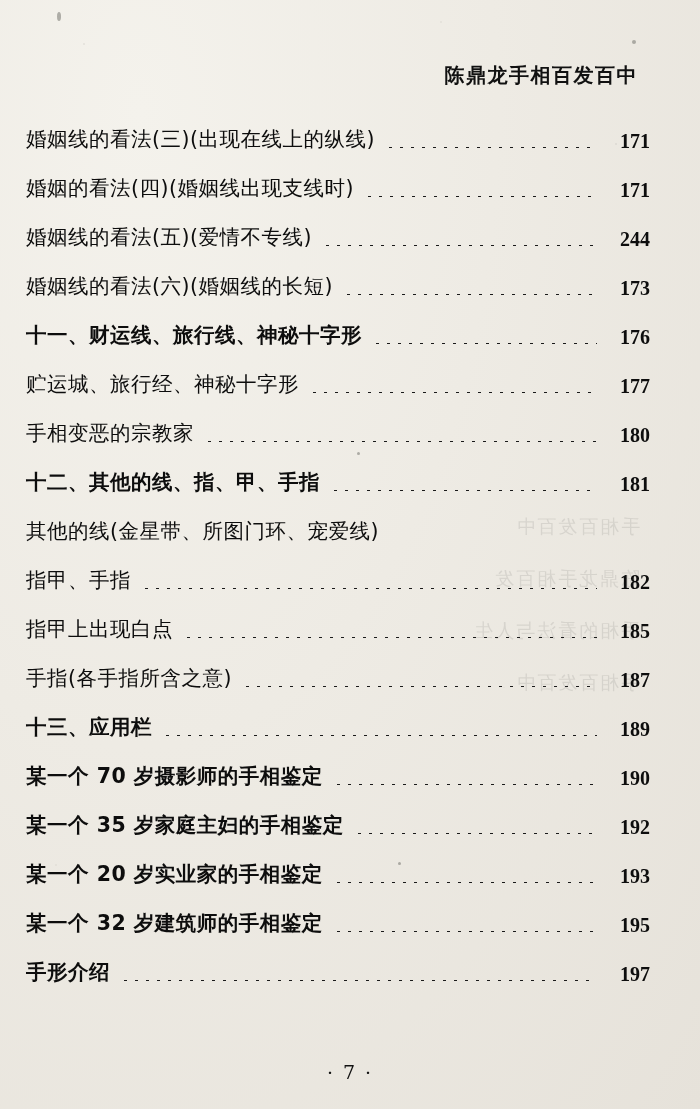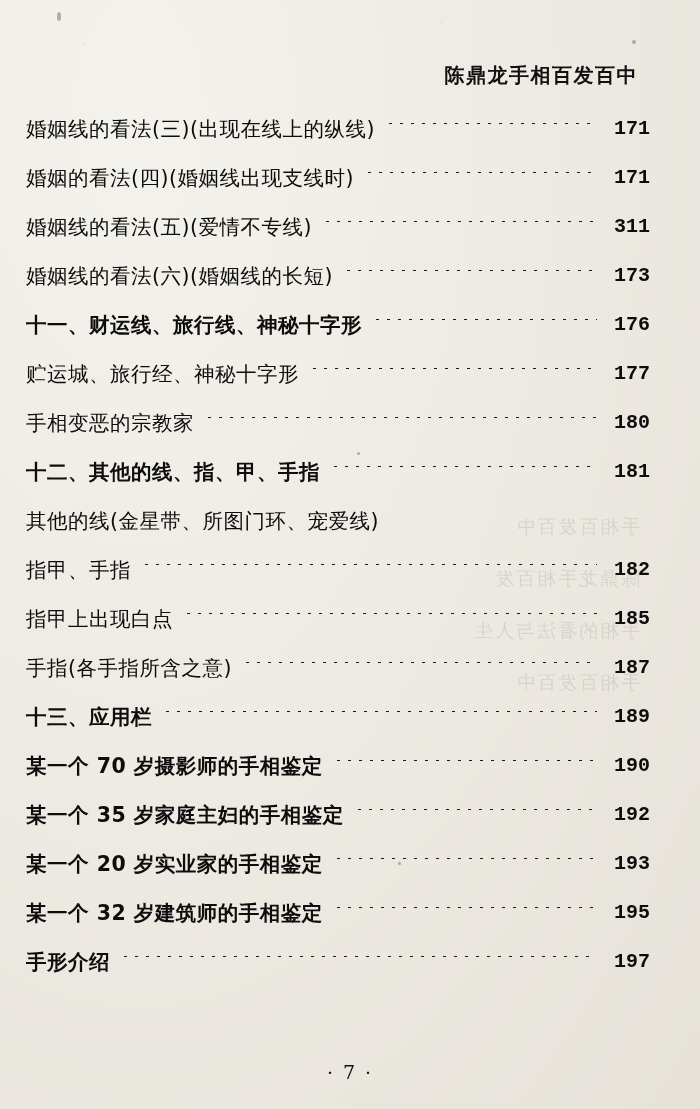--- a/index.html
+++ b/index.html
@@ -62,21 +62,21 @@
   }
 
   .toc {
     position: absolute;
     top: 104px;
     left: 26px;
     right: 50px;
   }
   .entry {
     display: flex;
-    align-items: center;
+    align-items: flex-end;
     height: 49px;
   }
   .entry .title {
     font-size: 20.5px;
     letter-spacing: 0.5px;
     white-space: nowrap;
     color: #0d0d0d;
   }
   .entry.bold .title,
   .entry.bold .page-no {
@@ -94,21 +94,21 @@
     background-position: 0 center;
     background-repeat: repeat-x;
     min-width: 10px;
   }
   .entry.noleader .leader { background-image: none; }
   .entry .page-no {
     font-size: 20px;
     min-width: 44px;
     text-align: right;
     color: #0d0d0d;
-    font-family: Liberation Mono, monospace;
+    font-family: Liberation Serif, serif;
     font-weight: bold;
   }
   .entry .page-no:empty { min-width: 0; }
 
   .folio {
     position: absolute;
     bottom: 26px;
     left: 0;
     right: 0;
     text-align: center;
@@ -155,21 +155,21 @@
 
     <div class="entry">
       <span class="title">婚姻的看法(四)(婚姻线出现支线时)</span>
       <span class="leader"></span>
       <span class="page-no">171</span>
     </div>
 
     <div class="entry">
       <span class="title">婚姻线的看法(五)(爱情不专线)</span>
       <span class="leader"></span>
-      <span class="page-no">311</span>
+      <span class="page-no">244</span>
     </div>
 
     <div class="entry">
       <span class="title">婚姻线的看法(六)(婚姻线的长短)</span>
       <span class="leader"></span>
       <span class="page-no">173</span>
     </div>
 
     <div class="entry bold">
       <span class="title">十一、财运线、旅行线、神秘十字形</span>

